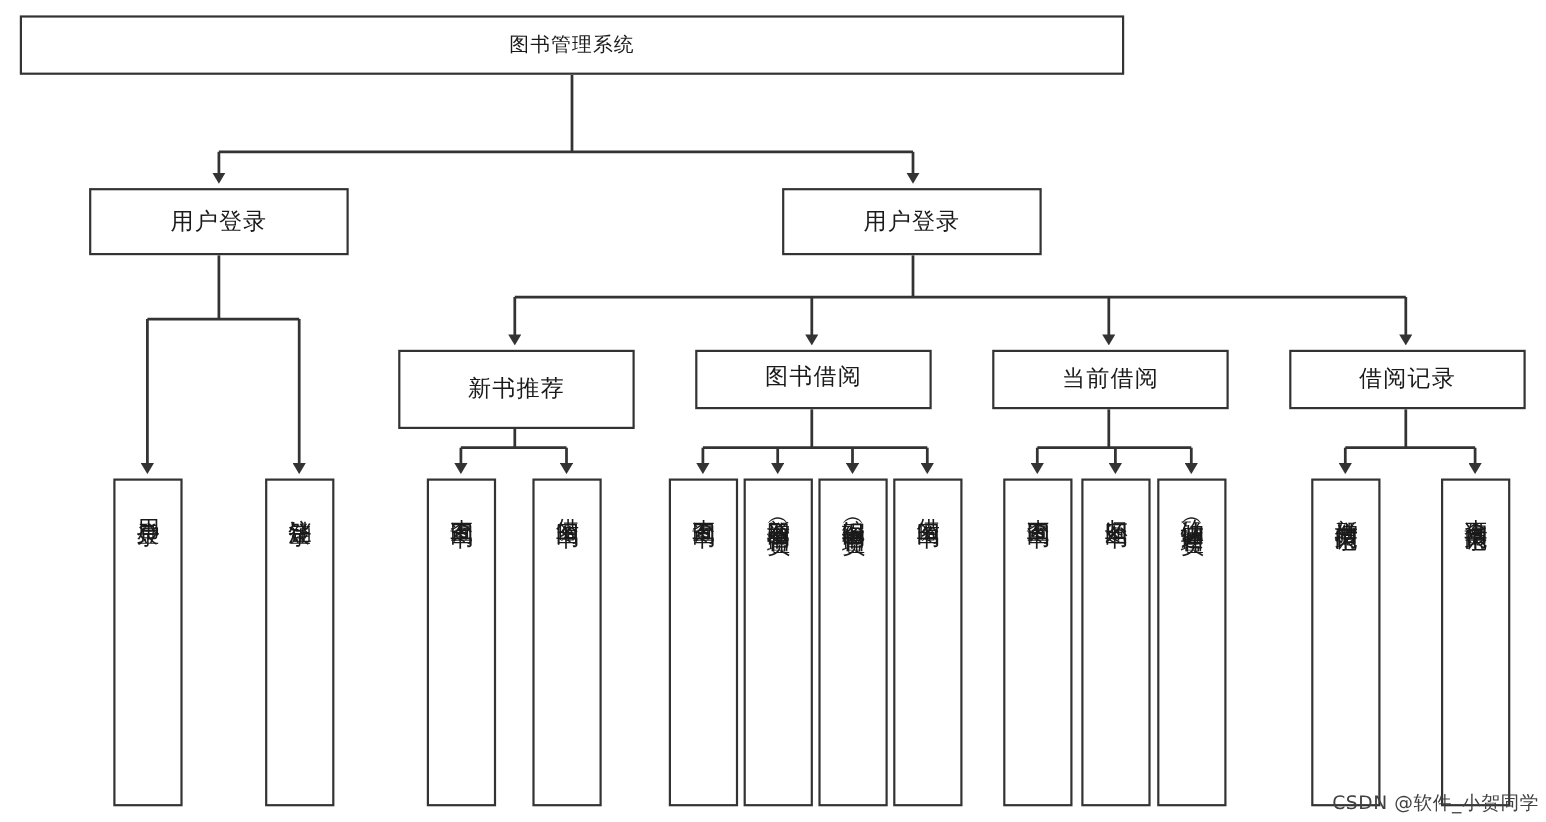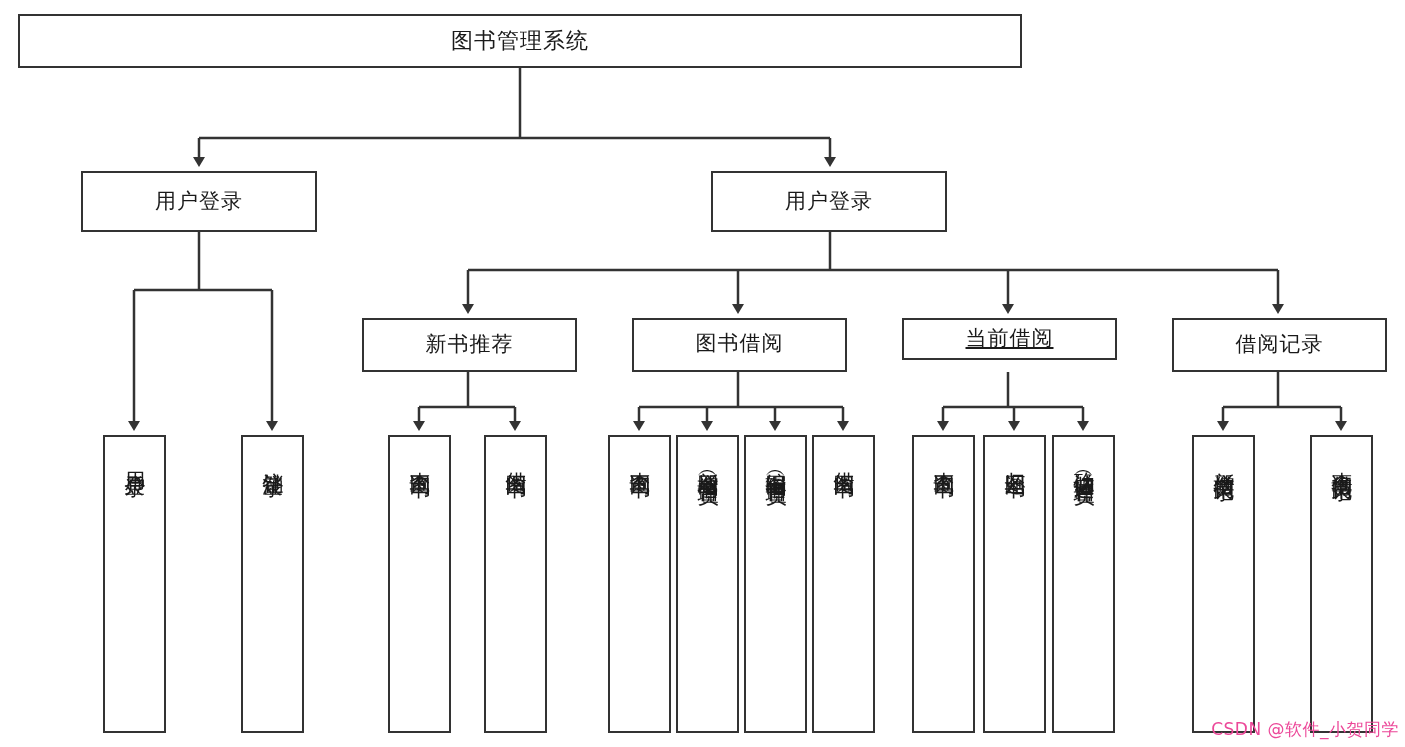--- a/index.html
+++ b/index.html
@@ -35,21 +35,21 @@
     align-items: center;
     justify-content: center;
     color: #1a1a1a;
   }
   .node.horiz {
     font-size: 21px;
     letter-spacing: 1px;
     line-height: 1.2;
   }
   .node.root {
-    font-size: 22px;
+    font-size: 18px;
   }
   .node.leaf {
     align-items: flex-start;
     padding-top: 18px;
   }
   .vtext {
     writing-mode: vertical-rl;
     text-orientation: upright;
     font-size: 21px;
     line-height: 1.18;
@@ -58,21 +58,21 @@
     color: #1a1a1a;
   }
   .htext {
     white-space: nowrap;
   }
   #watermark {
     position: absolute;
     right: 6px;
     bottom: 6px;
     font-size: 17px;
-    color: #ec4899;
+    color: #404040;
     white-space: nowrap;
     letter-spacing: 0.5px;
   }
 </style>
 </head>
 <body>
 
 <div id="canvas">
 
   <svg id="edges" viewBox="0 0 1405 747" xmlns="http://www.w3.org/2000/svg">
@@ -130,29 +130,29 @@
   </div>
 
   <div class="node horiz" style="left:81px; top:171px; width:236px; height:61px;">
     <span class="htext">用户登录</span>
   </div>
 
   <div class="node horiz" style="left:711px; top:171px; width:236px; height:61px;">
     <span class="htext">用户登录</span>
   </div>
 
-  <div class="node horiz" style="left:362px; top:318px; width:215px; height:54px;">
+  <div class="node horiz" style="left:362px; top:318px; width:215px; height:72px;">
     <span class="htext">新书推荐</span>
   </div>
 
   <div class="node horiz" style="left:632px; top:318px; width:215px; height:54px;font-family:Liberation Mono, monospace;">
     <span class="htext">图书借阅</span>
   </div>
 
-  <div class="node horiz" style="left:902px; top:318px; width:215px; height:42px;text-decoration:underline;">
+  <div class="node horiz" style="left:902px; top:318px; width:215px; height:54px;">
     <span class="htext">当前借阅</span>
   </div>
 
   <div class="node horiz" style="left:1172px; top:318px; width:215px; height:54px;align-items:center;">
     <span class="htext">借阅记录</span>
   </div>
 
   <div class="node leaf" style="left:103px; top:435px; width:63px; height:298px;">
     <span class="vtext">用户登录</span>
   </div>

